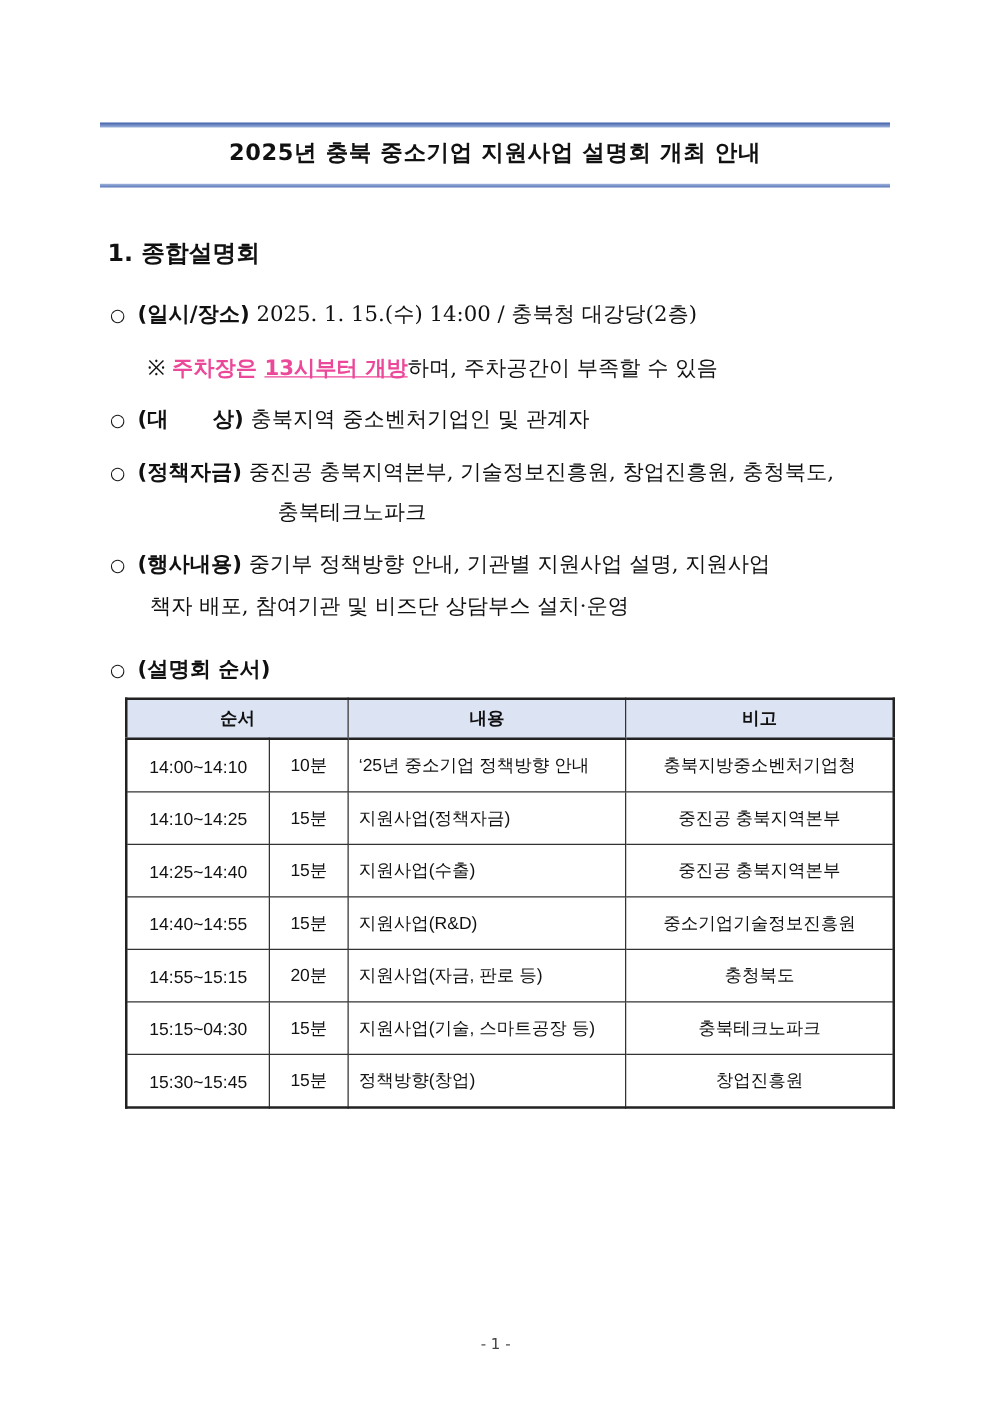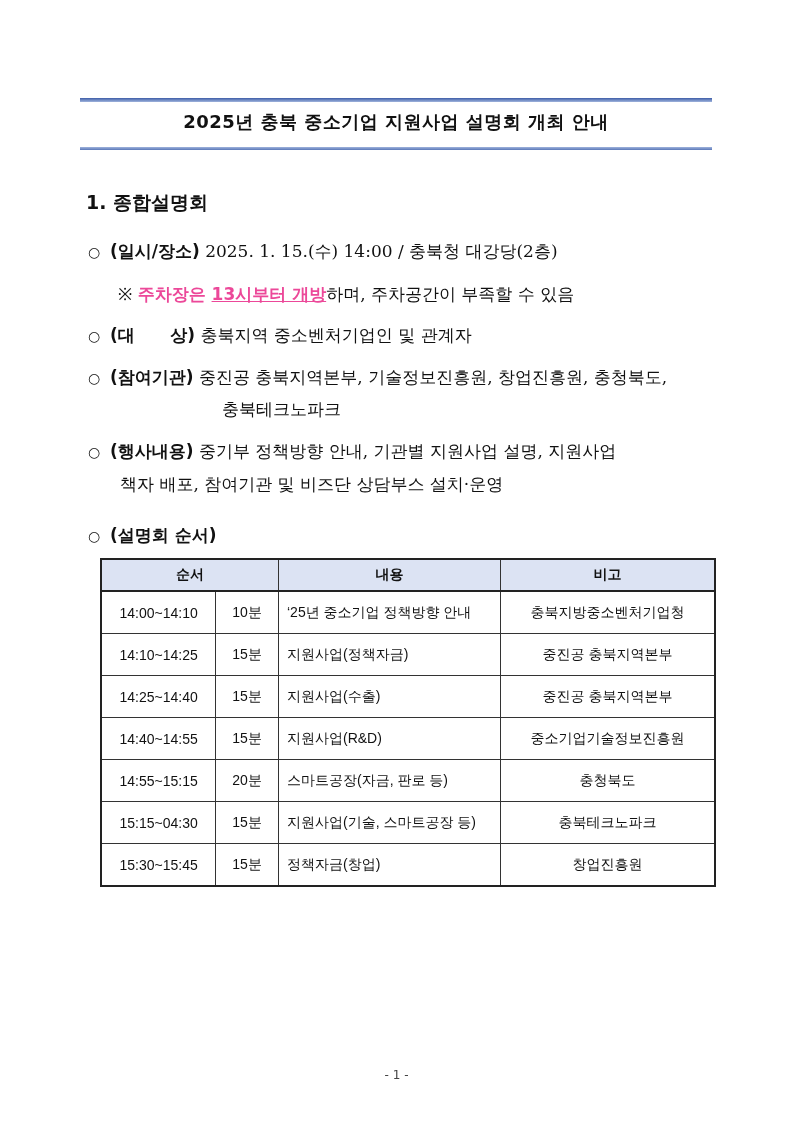--- a/index.html
+++ b/index.html
@@ -41,21 +41,21 @@
   <span>※</span>
   <span class="blue">주차장은 </span><span class="blue uline">13시부터 개방</span><span>하며, 주차공간이 부족할 수 있음</span>
 </div>
 
 <div class="line" style="left:88px;top:324px;">
   <span class="bullet">○</span><span class="lbl" style="white-space:pre;">(대      상)</span>
   <span>충북지역 중소벤처기업인 및 관계자</span>
 </div>
 
 <div class="line" style="left:88px;top:366px;">
-  <span class="bullet">○</span><span class="lbl">(참여기관)</span>
+  <span class="bullet">○</span><span class="lbl">(정책자금)</span>
   <span>중진공 충북지역본부, 기술정보진흥원, 창업진흥원, 충청북도,</span>
 </div>
 <div class="line" style="left:222px;top:398px;">충북테크노파크</div>
 
 <div class="line" style="left:88px;top:440px;">
   <span class="bullet">○</span><span class="lbl">(행사내용)</span>
   <span>중기부 정책방향 안내, 기관별 지원사업 설명, 지원사업</span>
 </div>
 <div class="line" style="left:120px;top:473px;">책자 배포, 참여기관 및 비즈단 상담부스 설치·운영</div>
 
@@ -90,31 +90,31 @@
   </tr>
   <tr>
     <td class="c">14:40~14:55</td>
     <td class="c">15분</td>
     <td>지원사업(R&amp;D)</td>
     <td class="c">중소기업기술정보진흥원</td>
   </tr>
   <tr>
     <td class="c">14:55~15:15</td>
     <td class="c">20분</td>
-    <td>스마트공장(자금, 판로 등)</td>
+    <td>지원사업(자금, 판로 등)</td>
     <td class="c">충청북도</td>
   </tr>
   <tr>
     <td class="c">15:15~04:30</td>
     <td class="c">15분</td>
     <td>지원사업(기술, 스마트공장 등)</td>
     <td class="c">충북테크노파크</td>
   </tr>
   <tr>
     <td class="c">15:30~15:45</td>
     <td class="c">15분</td>
-    <td>정책자금(창업)</td>
+    <td>정책방향(창업)</td>
     <td class="c">창업진흥원</td>
   </tr>
 </tbody>
   </table>
 
 <div class="footer">- 1 -</div>
 
 </body></html>

